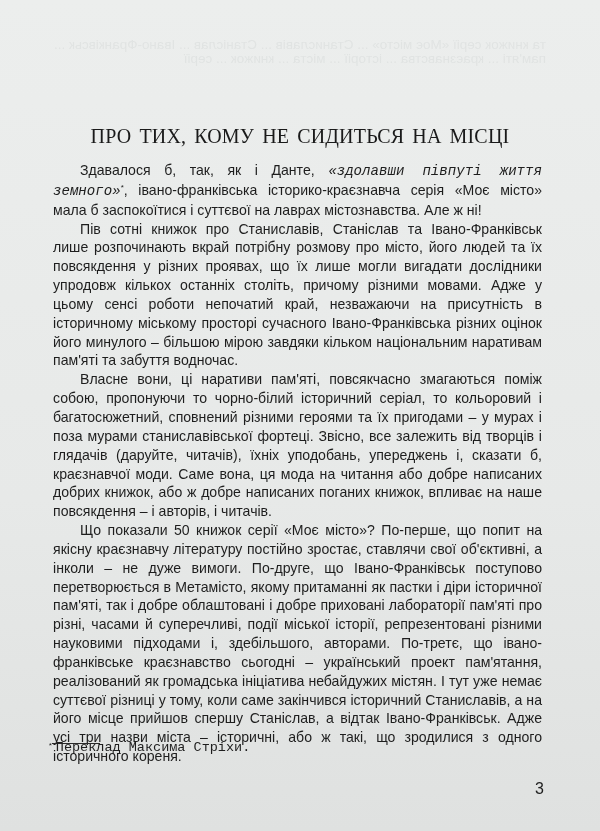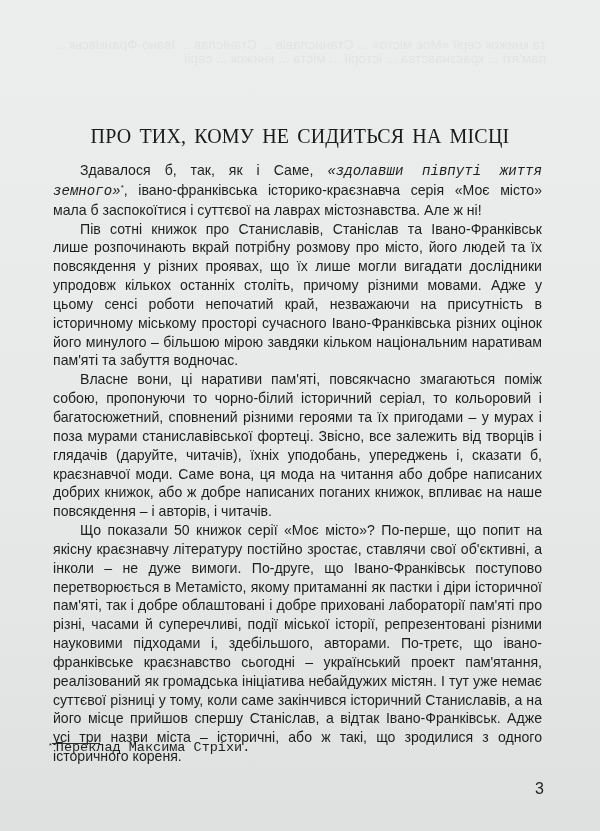--- a/index.html
+++ b/index.html
@@ -107,21 +107,21 @@
 </head>
 <body>
 
 <div class="page">
 
   <div class="bleed">та книжок серії «Моє місто» ... Станиславів ... Станіслав ... Івано-Франківськ ... пам'яті ... краєзнавства ... історії ... міста ... книжок ... серії</div>
 
   <div class="title">ПРО ТИХ, КОМУ НЕ СИДИТЬСЯ НА МІСЦІ</div>
 
   <div class="body-text">
-    <p><span>Здавалося б, так, як і Саме, </span><em>«здолавши півпуті життя земного»</em><span class="fn-mark">*</span><span>, івано-франківська історико-краєзнавча серія «Моє місто» мала б заспокоїтися і суттєвої на лаврах містознавства. Але ж ні!</span></p>
+    <p><span>Здавалося б, так, як і Данте, </span><em>«здолавши півпуті життя земного»</em><span class="fn-mark">*</span><span>, івано-франківська історико-краєзнавча серія «Моє місто» мала б заспокоїтися і суттєвої на лаврах містознавства. Але ж ні!</span></p>
     <p>Пів сотні книжок про Станиславів, Станіслав та Івано-Франківськ лише розпочинають вкрай потрібну розмову про місто, його людей та їх повсякдення у різних проявах, що їх лише могли вигадати дослідники упродовж кількох останніх століть, причому різними мовами. Адже у цьому сенсі роботи непочатий край, незважаючи на присутність в історичному міському просторі сучасного Івано-Франківська різних оцінок його минулого – більшою мірою завдяки кільком національним наративам пам'яті та забуття водночас.</p>
     <p>Власне вони, ці наративи пам'яті, повсякчасно змагаються поміж собою, пропонуючи то чорно-білий історичний серіал, то кольоровий і багатосюжетний, сповнений різними героями та їх пригодами – у мурах і поза мурами станиславівської фортеці. Звісно, все залежить від творців і глядачів (даруйте, читачів), їхніх уподобань, упереджень і, сказати б, краєзнавчої моди. Саме вона, ця мода на читання або добре написаних добрих книжок, або ж добре написаних поганих книжок, впливає на наше повсякдення – і авторів, і читачів.</p>
     <p>Що показали 50 книжок серії «Моє місто»? По-перше, що попит на якісну краєзнавчу літературу постійно зростає, ставлячи свої об'єктивні, а інколи – не дуже вимоги. По-друге, що Івано-Франківськ поступово перетворюється в Метамісто, якому притаманні як пастки і діри історичної пам'яті, так і добре облаштовані і добре приховані лабораторії пам'яті про різні, часами й суперечливі, події міської історії, репрезентовані різними науковими підходами і, здебільшого, авторами. По-третє, що івано-франківське краєзнавство сьогодні – український проект пам'ятання, реалізований як громадська ініціатива небайдужих містян. І тут уже немає суттєвої різниці у тому, коли саме закінчився історичний Станиславів, а на його місце прийшов спершу Станіслав, а відтак Івано-Франківськ. Адже усі три назви міста – історичні, або ж такі, що зродилися з одного історичного кореня.</p>
   </div>
 
   <div class="footnote-rule"></div>
 
   <div class="footnote"><span class="fn-star">*</span><span>Переклад Максима Стріхи.</span></div>
 
   <div class="page-number">3</div>

